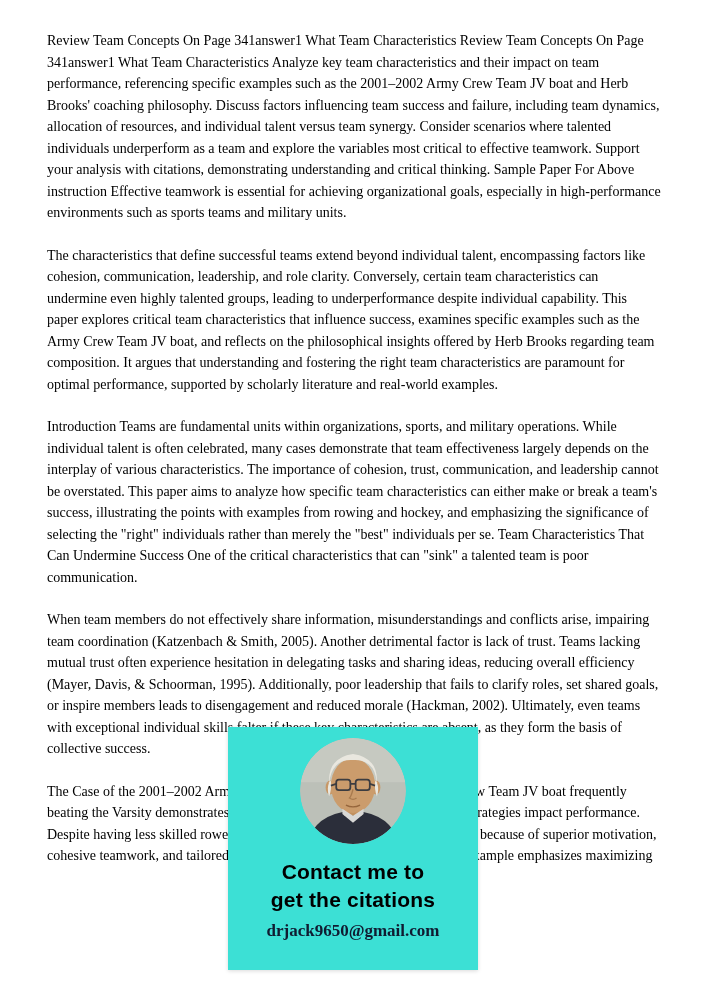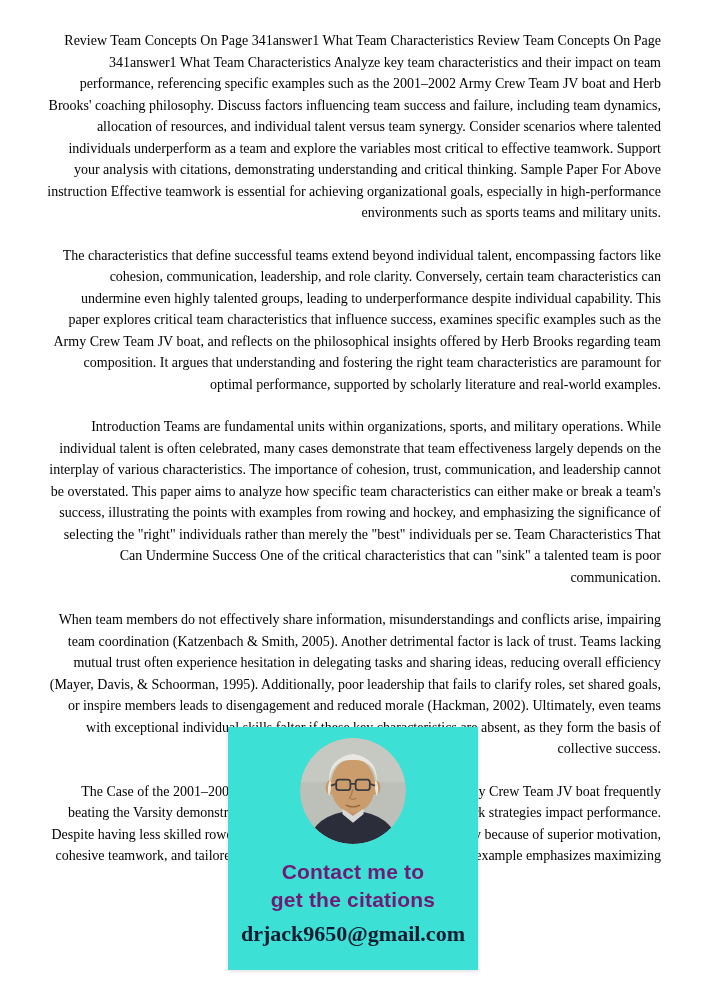--- a/index.html
+++ b/index.html
@@ -14,21 +14,21 @@
   .doc {
     position: absolute;
     top: 30px;
     left: 47px;
     width: 614px;
     font-size: 14px;
     line-height: 21.5px;
     color: #000000;
     text-align: left;
   }
-  .doc p { margin: 0 0 21px 0; text-align: right; }
+  .doc p { margin: 0 0 21px 0; }
 
   .overlay {
     position: absolute;
     left: 228px;
     top: 727px;
     width: 250px;
     height: 243px;
     box-sizing: border-box;
     display: flex;
     flex-direction: column;
@@ -43,29 +43,29 @@
     overflow: hidden;
     flex: 0 0 auto;
   }
   .photo svg { display: block; width: 106px; height: 106px; }
   .heading {
     margin-top: 14px;
     font-family: "Liberation Sans", sans-serif;
     font-weight: 700;
     font-size: 21px;
     line-height: 28px;
-    color: #701a75;
+    color: #000000;
     text-align: center;
     letter-spacing: 0.2px;
   }
   .email {
     margin-top: 7px;
     font-family: "Liberation Serif", serif;
     font-weight: 700;
-    font-size: 22px;
+    font-size: 17px;
     color: #101b31;
     text-align: center;
   }
 </style>
 </head>
 <body>
 
 <div class="doc">
   <p>Review Team Concepts On Page 341answer1 What Team Characteristics Review Team Concepts On Page 341answer1 What Team Characteristics Analyze key team characteristics and their impact on team performance, referencing specific examples such as the 2001–2002 Army Crew Team JV boat and Herb Brooks' coaching philosophy. Discuss factors influencing team success and failure, including team dynamics, allocation of resources, and individual talent versus team synergy. Consider scenarios where talented individuals underperform as a team and explore the variables most critical to effective teamwork. Support your analysis with citations, demonstrating understanding and critical thinking. Sample Paper For Above instruction Effective teamwork is essential for achieving organizational goals, especially in high-performance environments such as sports teams and military units.</p>
   <p>The characteristics that define successful teams extend beyond individual talent, encompassing factors like cohesion, communication, leadership, and role clarity. Conversely, certain team characteristics can undermine even highly talented groups, leading to underperformance despite individual capability. This paper explores critical team characteristics that influence success, examines specific examples such as the Army Crew Team JV boat, and reflects on the philosophical insights offered by Herb Brooks regarding team composition. It argues that understanding and fostering the right team characteristics are paramount for optimal performance, supported by scholarly literature and real-world examples.</p>

